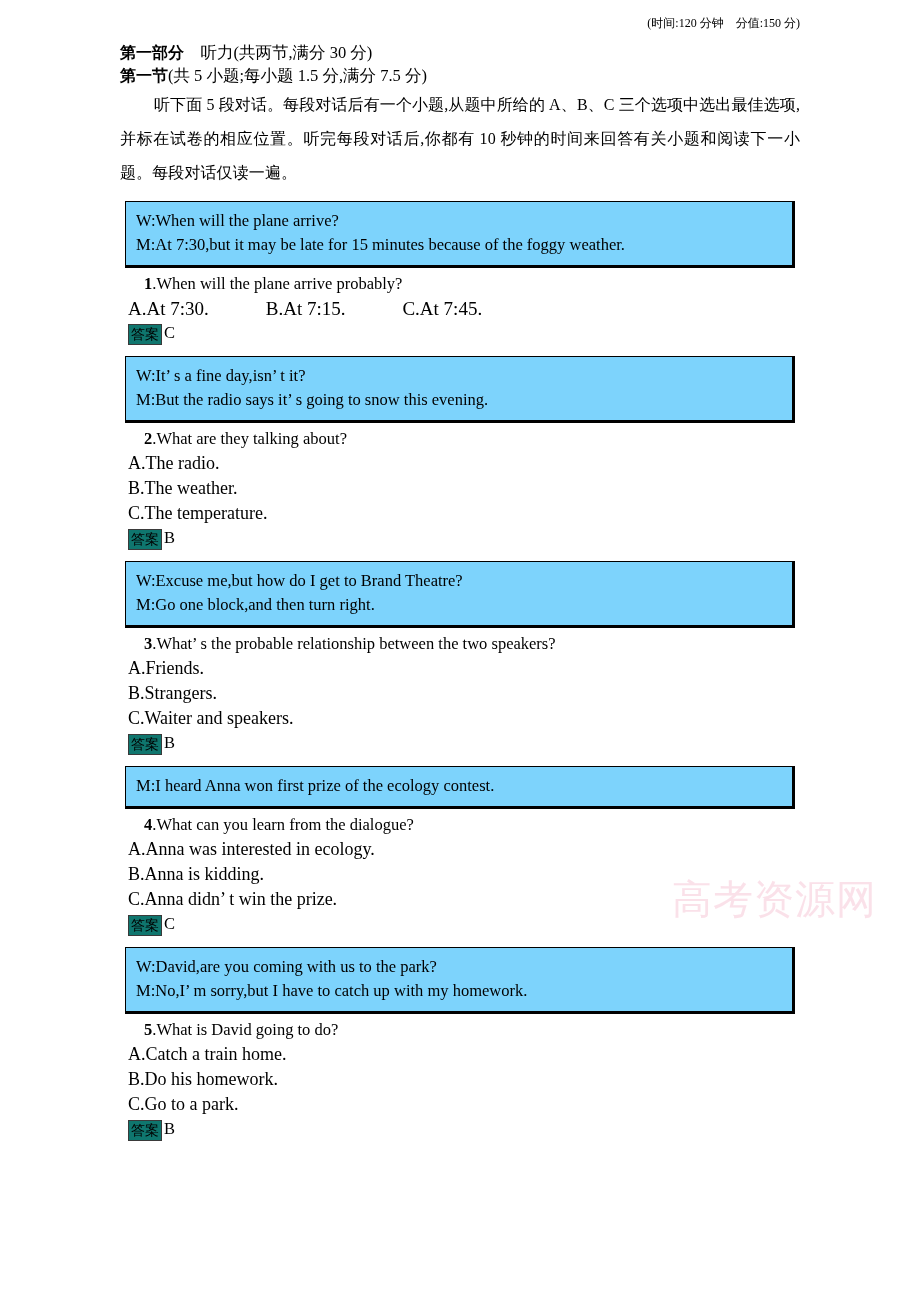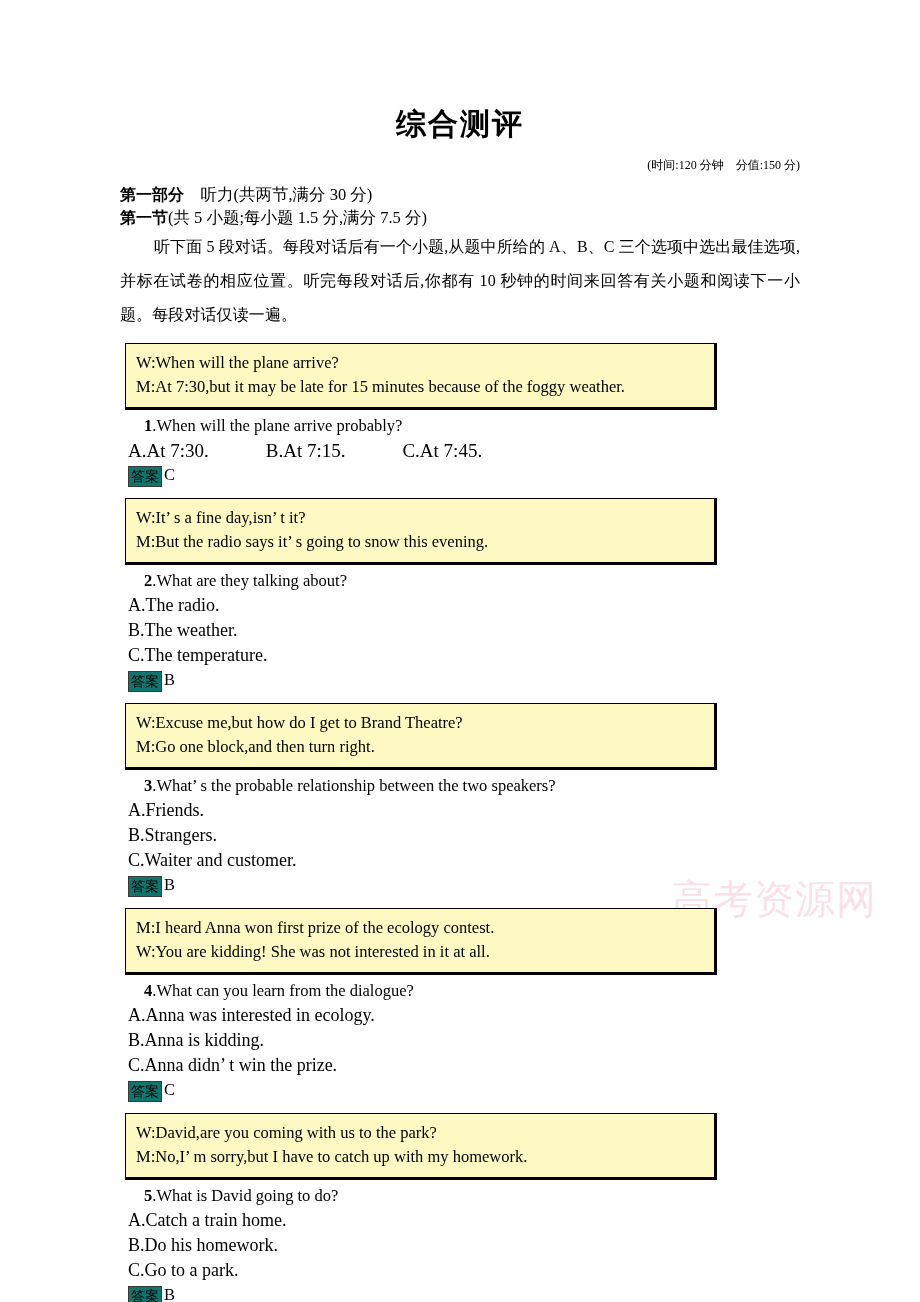--- a/index.html
+++ b/index.html
@@ -99,27 +99,27 @@
     text-align: justify;
     margin-top: 2px;
     letter-spacing: 0.1px;
   }
 
   
   .dialogue-box {
     margin-top: 11px;
     margin-left: 5px;
     margin-right: 0px;
-    width: 592px;
+    width: 670px;
     box-sizing: border-box;
     border: 1.6px solid #000;
     border-right-width: 3.2px;
     border-bottom-width: 3.2px;
     padding: 7px 10px 8px 10px;
-    background: #fef9c3;
+    background: #7dd3fc;
   }
   .dialogue-line {
     font-size: 16.5px;
     line-height: 24px;
     white-space: pre;
   }
 
   
   .question-block { margin-top: 3px; }
   .question-stem {
@@ -171,21 +171,20 @@
 </style>
 </head>
 <body>
 
 <div class="page">
 
   <div class="watermark">高考资源网</div>
 
   <div class="content">
 
-    <h1 class="doc-title">综合测评</h1>
     <div class="doc-subtitle">(时间:120 分钟　分值:150 分)</div>
 
     <div class="part-heading"><span class="bold-cn">第一部分</span><span>　听力(共两节,满分 30 分)</span></div>
 
     <div class="section-heading"><span class="bold-cn">第一节</span><span>(共 5 小题;每小题 1.5 分,满分 7.5 分)</span></div>
 
     <div class="instructions">听下面 5 段对话。每段对话后有一个小题,从题中所给的 A、B、C 三个选项中选出最佳选项,并标在试卷的相应位置。听完每段对话后,你都有 10 秒钟的时间来回答有关小题和阅读下一小题。每段对话仅读一遍。</div>
 
     <div id="items-root">
         <div>
@@ -214,28 +213,27 @@
         </div>
         <div>
           <div class="dialogue-box">
             <div class="dialogue-line">W:Excuse me,but how do I get to Brand Theatre?</div>
             <div class="dialogue-line">M:Go one block,and then turn right.</div>
           </div>
           <div class="question-block">
             <div class="question-stem"><span class="qnum">3</span><span>.What’ s the probable relationship between the two speakers?</span></div>
             <div class="option-line">A.Friends.</div>
             <div class="option-line">B.Strangers.</div>
-            <div class="option-line">C.Waiter and customer.</div>
+            <div class="option-line">C.Waiter and speakers.</div>
             <div class="answer-row"><span class="answer-badge">答案</span><span class="answer-value">B</span></div>
           </div>
         </div>
         <div>
           <div class="dialogue-box">
             <div class="dialogue-line">M:I heard Anna won first prize of the ecology contest.</div>
-            <div class="dialogue-line">W:You are kidding! She was not interested in it at all.</div>
           </div>
           <div class="question-block">
             <div class="question-stem"><span class="qnum">4</span><span>.What can you learn from the dialogue?</span></div>
             <div class="option-line">A.Anna was interested in ecology.</div>
             <div class="option-line">B.Anna is kidding.</div>
             <div class="option-line">C.Anna didn’ t win the prize.</div>
             <div class="answer-row"><span class="answer-badge">答案</span><span class="answer-value">C</span></div>
           </div>
         </div>
         <div>

